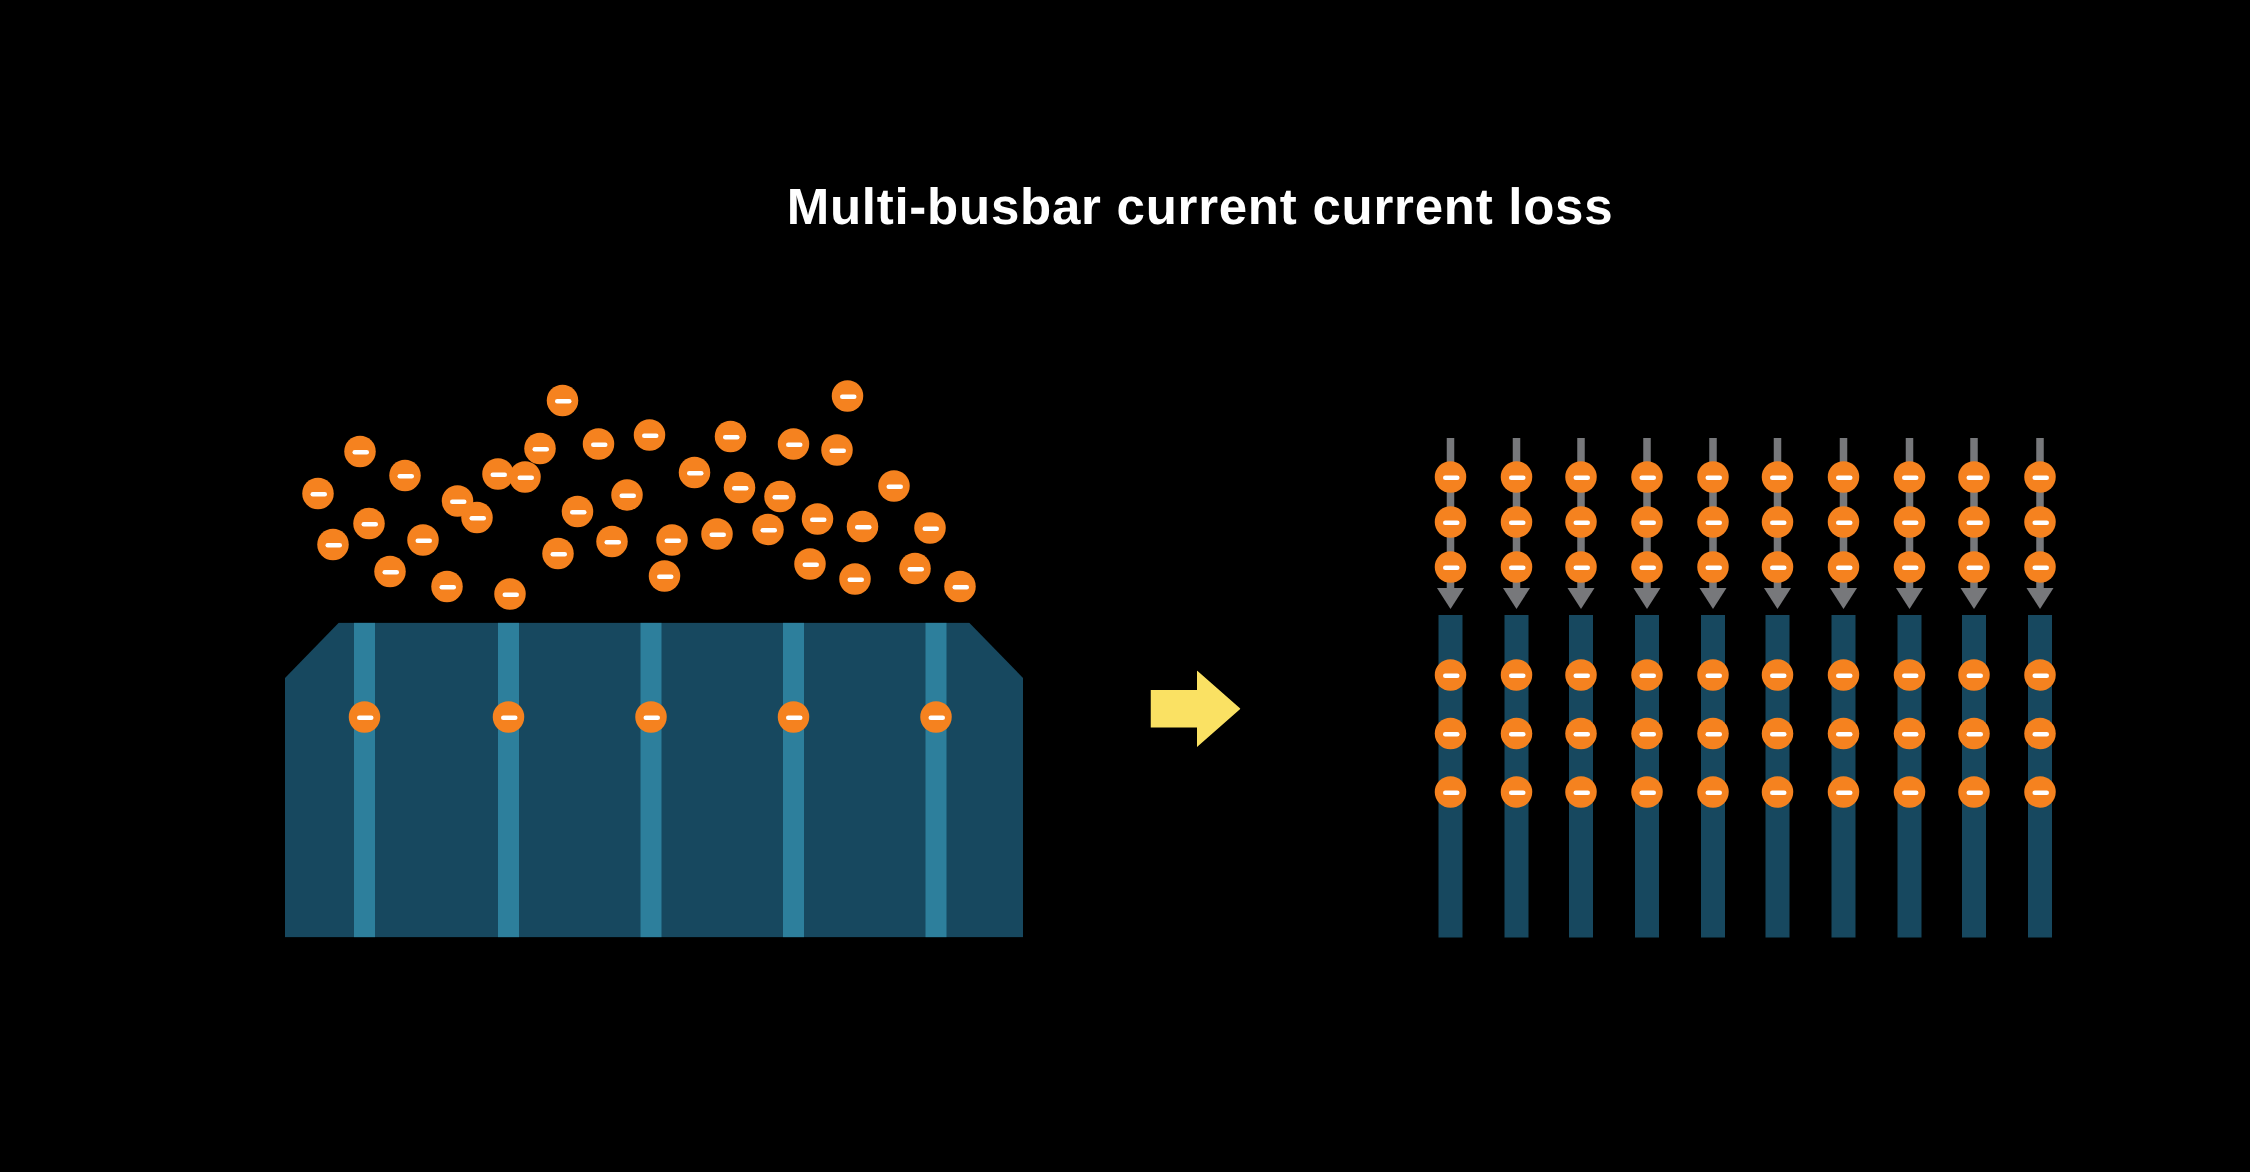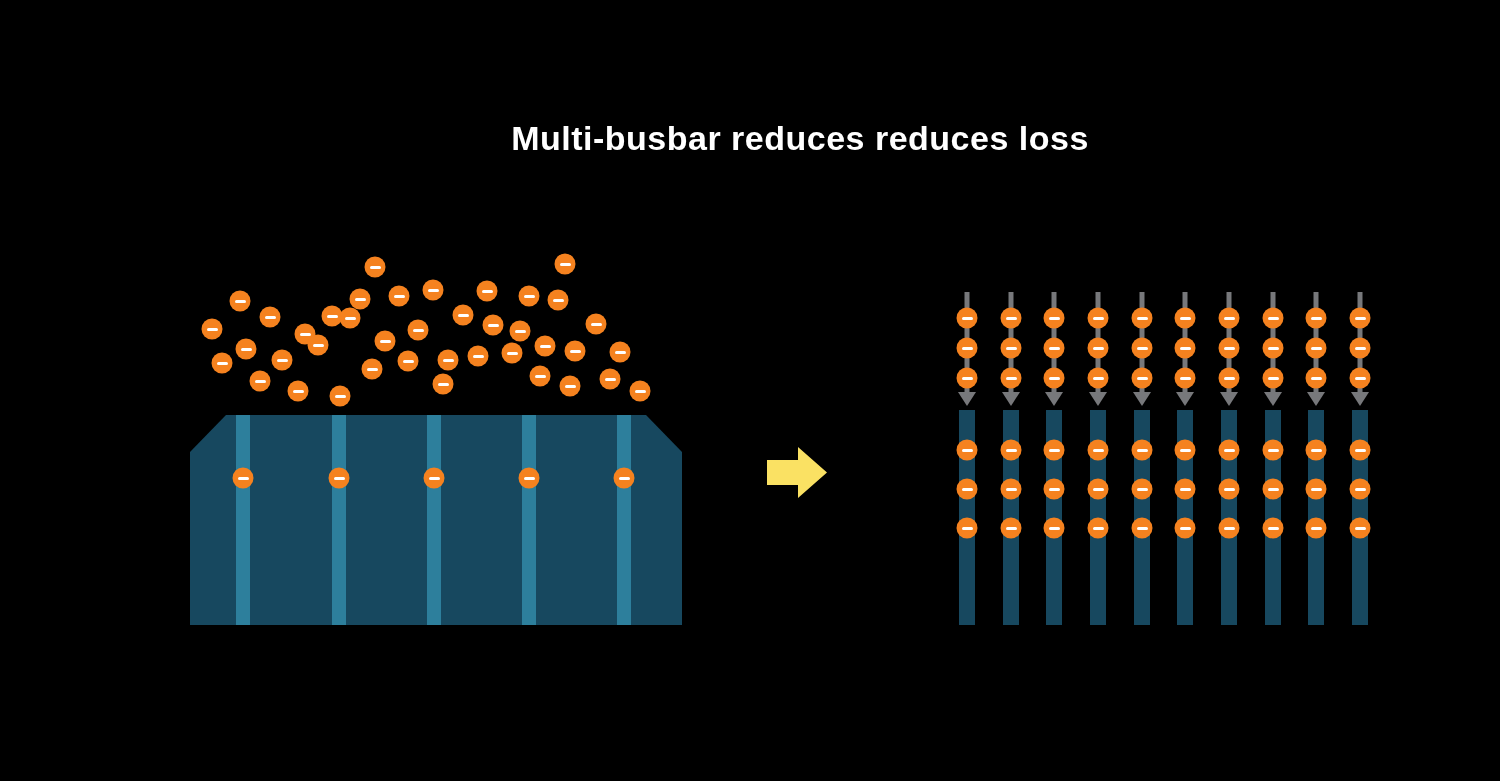--- a/index.html
+++ b/index.html
@@ -83,21 +83,21 @@
     position: absolute;
     left: 767px;
     top: 447px;
   }
 </style>
 </head>
 <body>
 
 <div class="canvas">
 
-  <div class="title">Multi-busbar reduces reduces loss</div>
+  <div class="title">Multi-busbar current current loss</div>
 
   <div>
     <div class="cell" id="cell" style="left: 190px; top: 415px; width: 492px; height: 210px;">
         <div class="stripe" style="left: 53px;"></div>
         <div class="stripe" style="left: 149px;"></div>
         <div class="stripe" style="left: 244px;"></div>
         <div class="stripe" style="left: 339px;"></div>
         <div class="stripe" style="left: 434px;"></div>
       </div>
     <div id="cloud">

